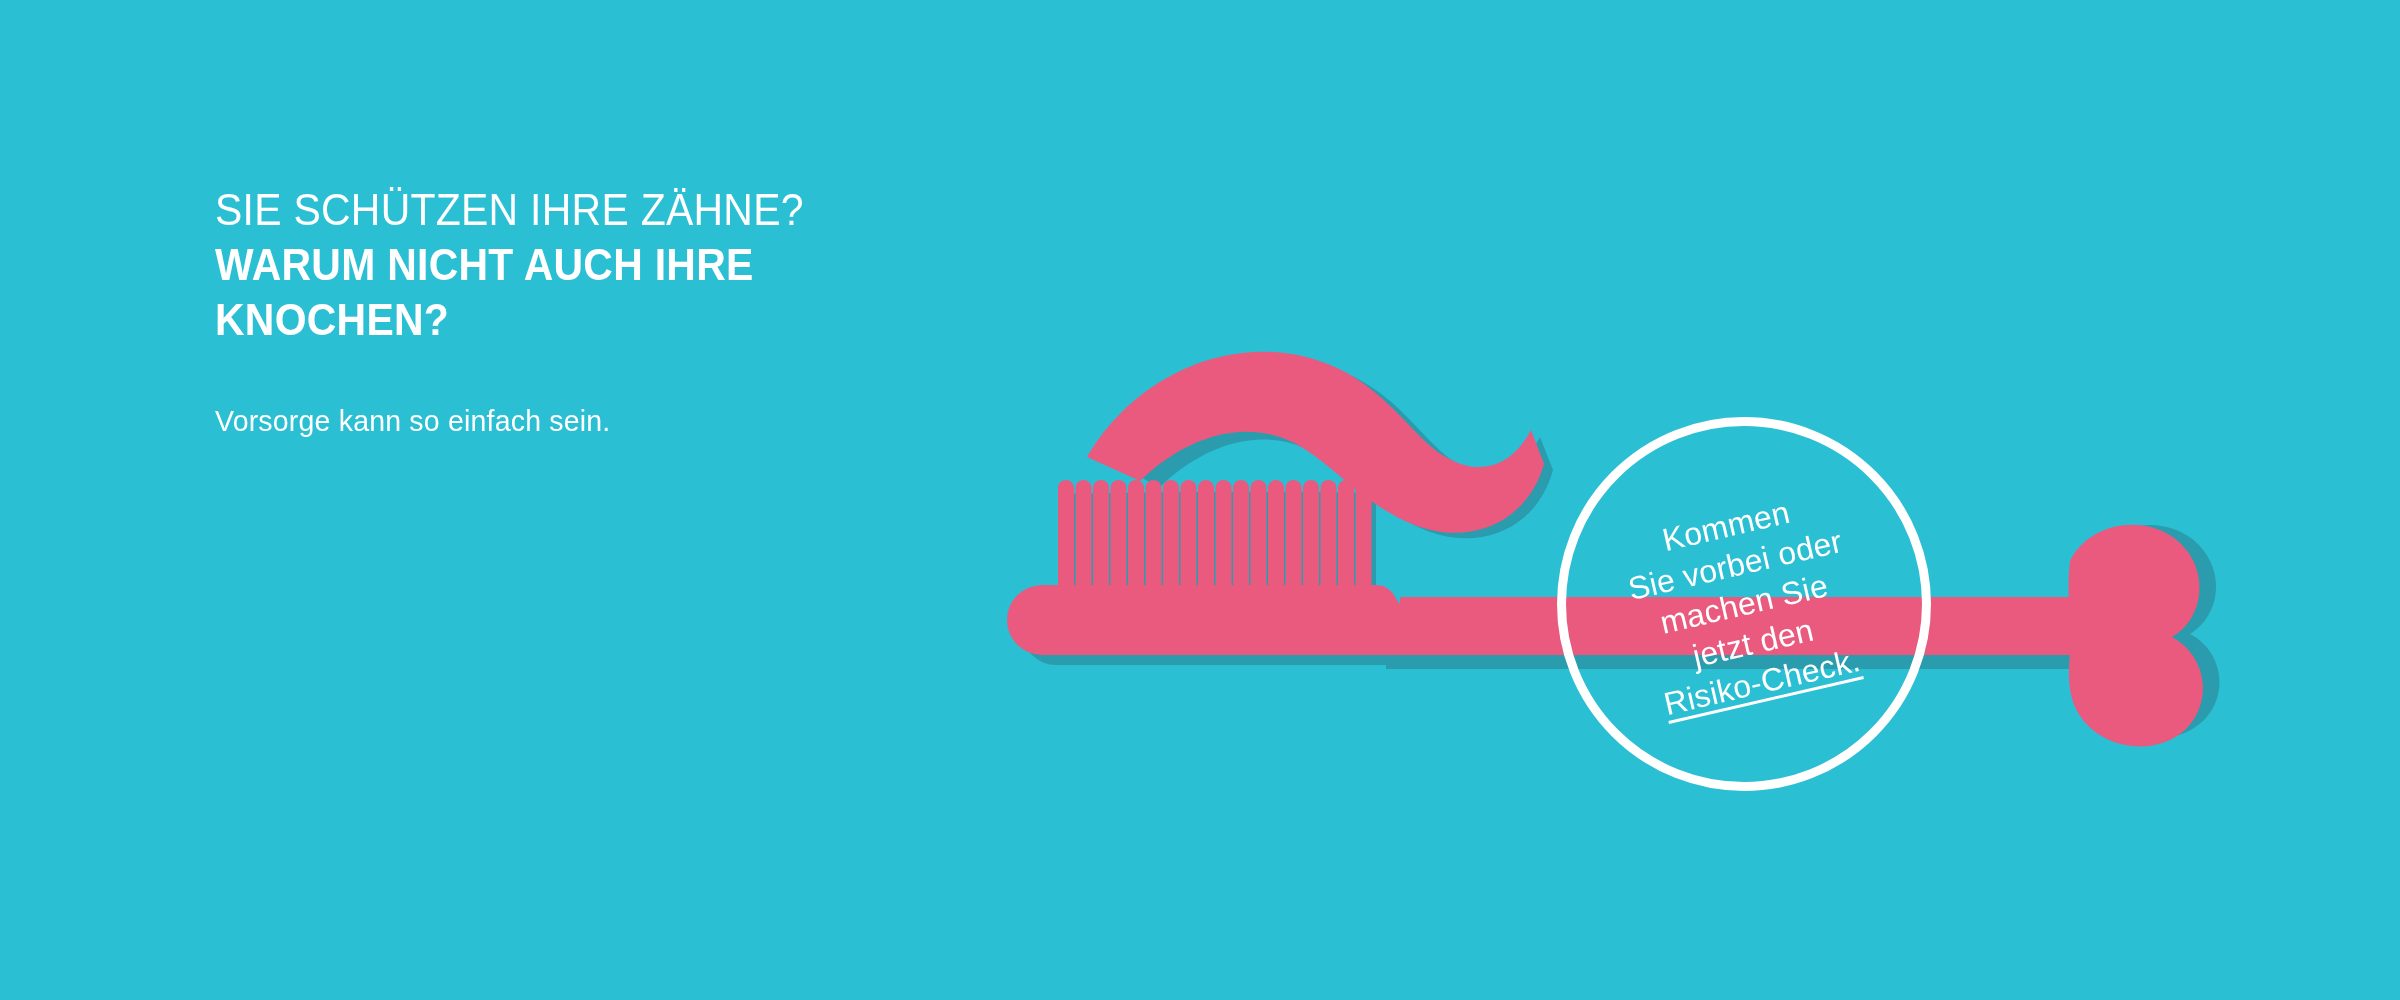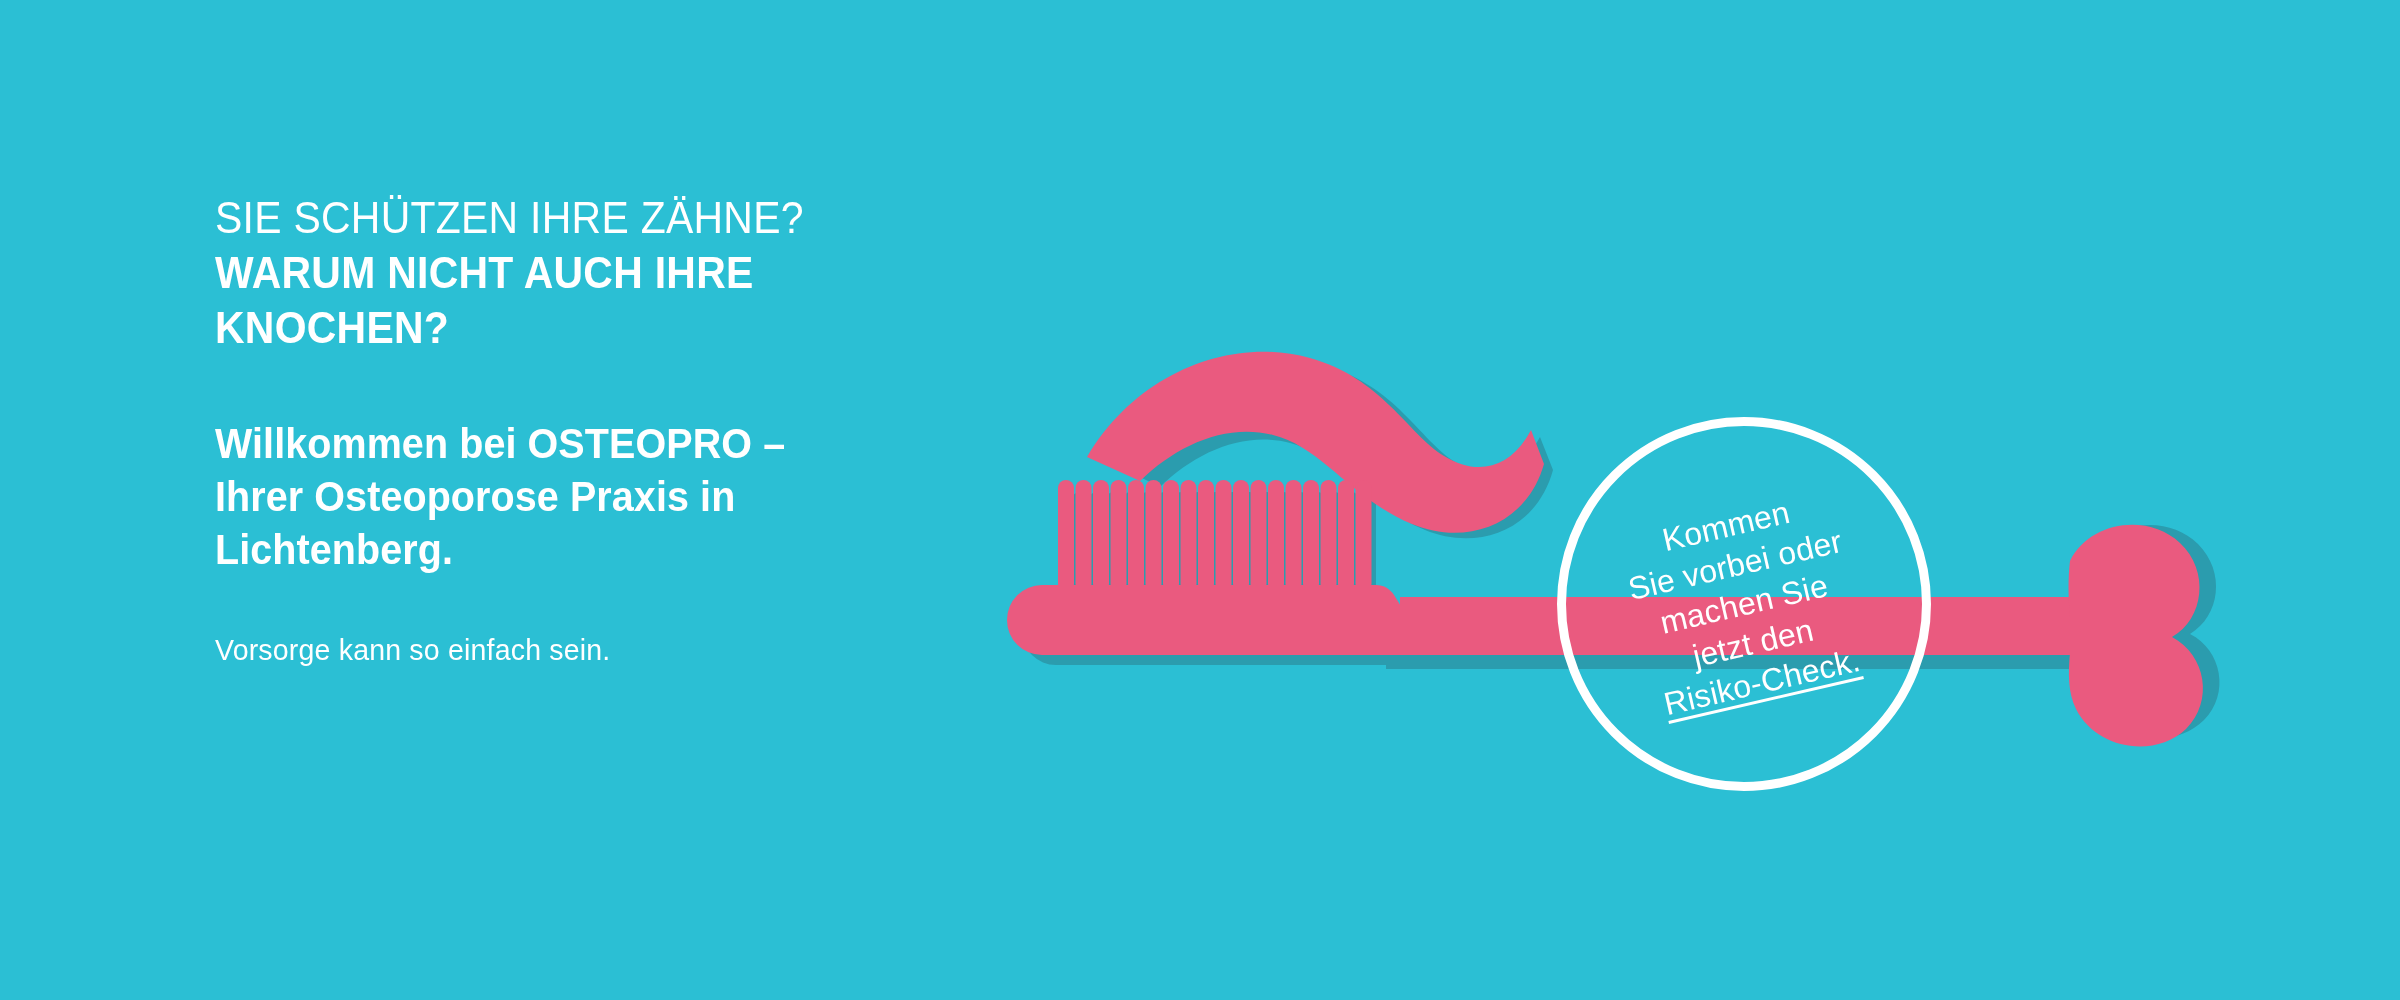--- a/index.html
+++ b/index.html
@@ -15,21 +15,21 @@
     background: #2BBFD4;
     overflow: hidden;
     font-family: "Liberation Sans", "DejaVu Sans", sans-serif;
     -webkit-font-smoothing: antialiased;
   }
 
   
   .copy-block {
     position: absolute;
     left: 215px;
-    top: 190px;
+    top: 182px;
     width: 800px;
     color: #ffffff;
   }
   .headline {
     margin: 0;
     font-size: 0px;           
     line-height: 0;
   }
   .headline .hl-line {
     display: block;
@@ -252,22 +252,17 @@
   </div>
 
   <div class="copy-block">
 
     <h1 class="headline">
       <span class="hl-line light">SIE SCHÜTZEN IHRE ZÄHNE?</span>
       <span class="hl-line strong">WARUM NICHT AUCH IHRE</span>
       <span class="hl-line strong">KNOCHEN?</span>
     </h1>
 
-    <h2 class="subhead">
-      <span class="sh-line">Willkommen bei OSTEOPRO –</span>
-      <span class="sh-line">Ihrer Osteoporose Praxis in</span>
-      <span class="sh-line">Lichtenberg.</span>
-    </h2>
 
     <p class="tagline">Vorsorge kann so einfach sein.</p>
   </div>
 
 </div>
 
 </body></html>

